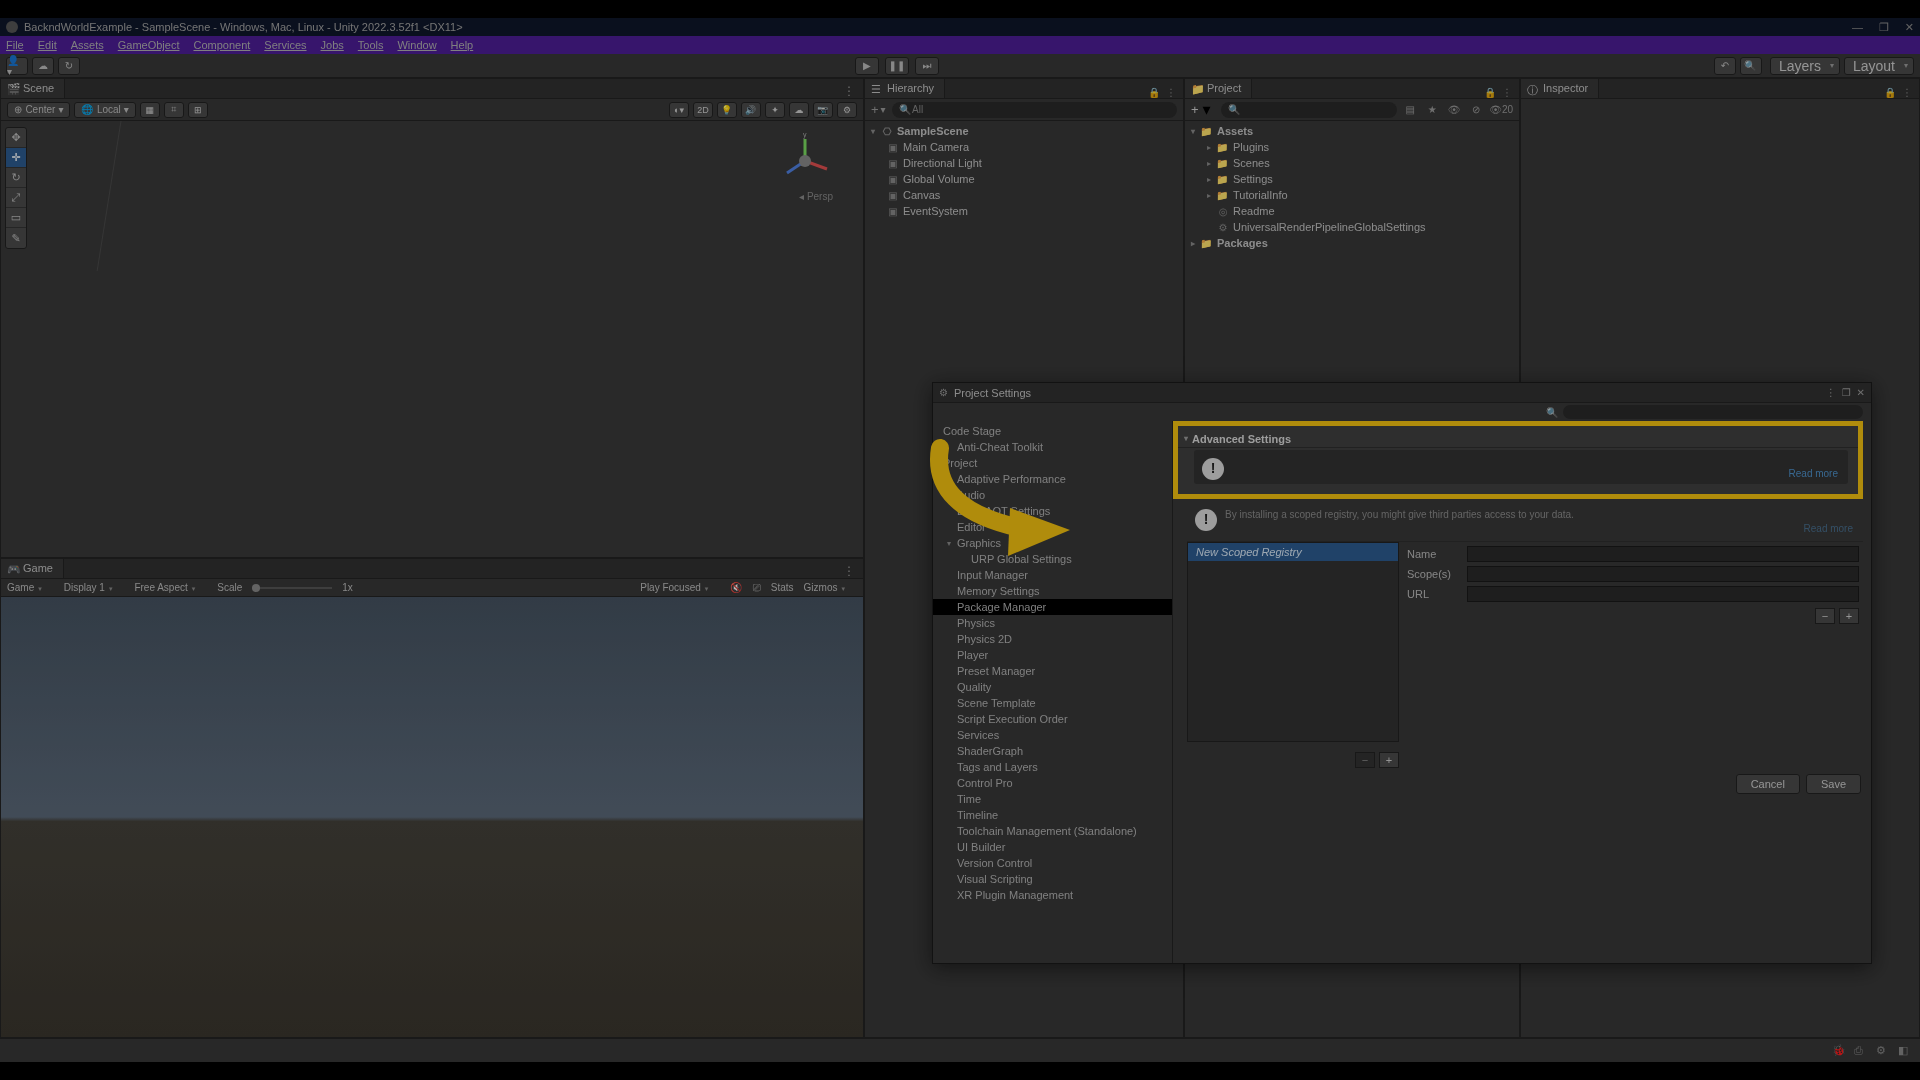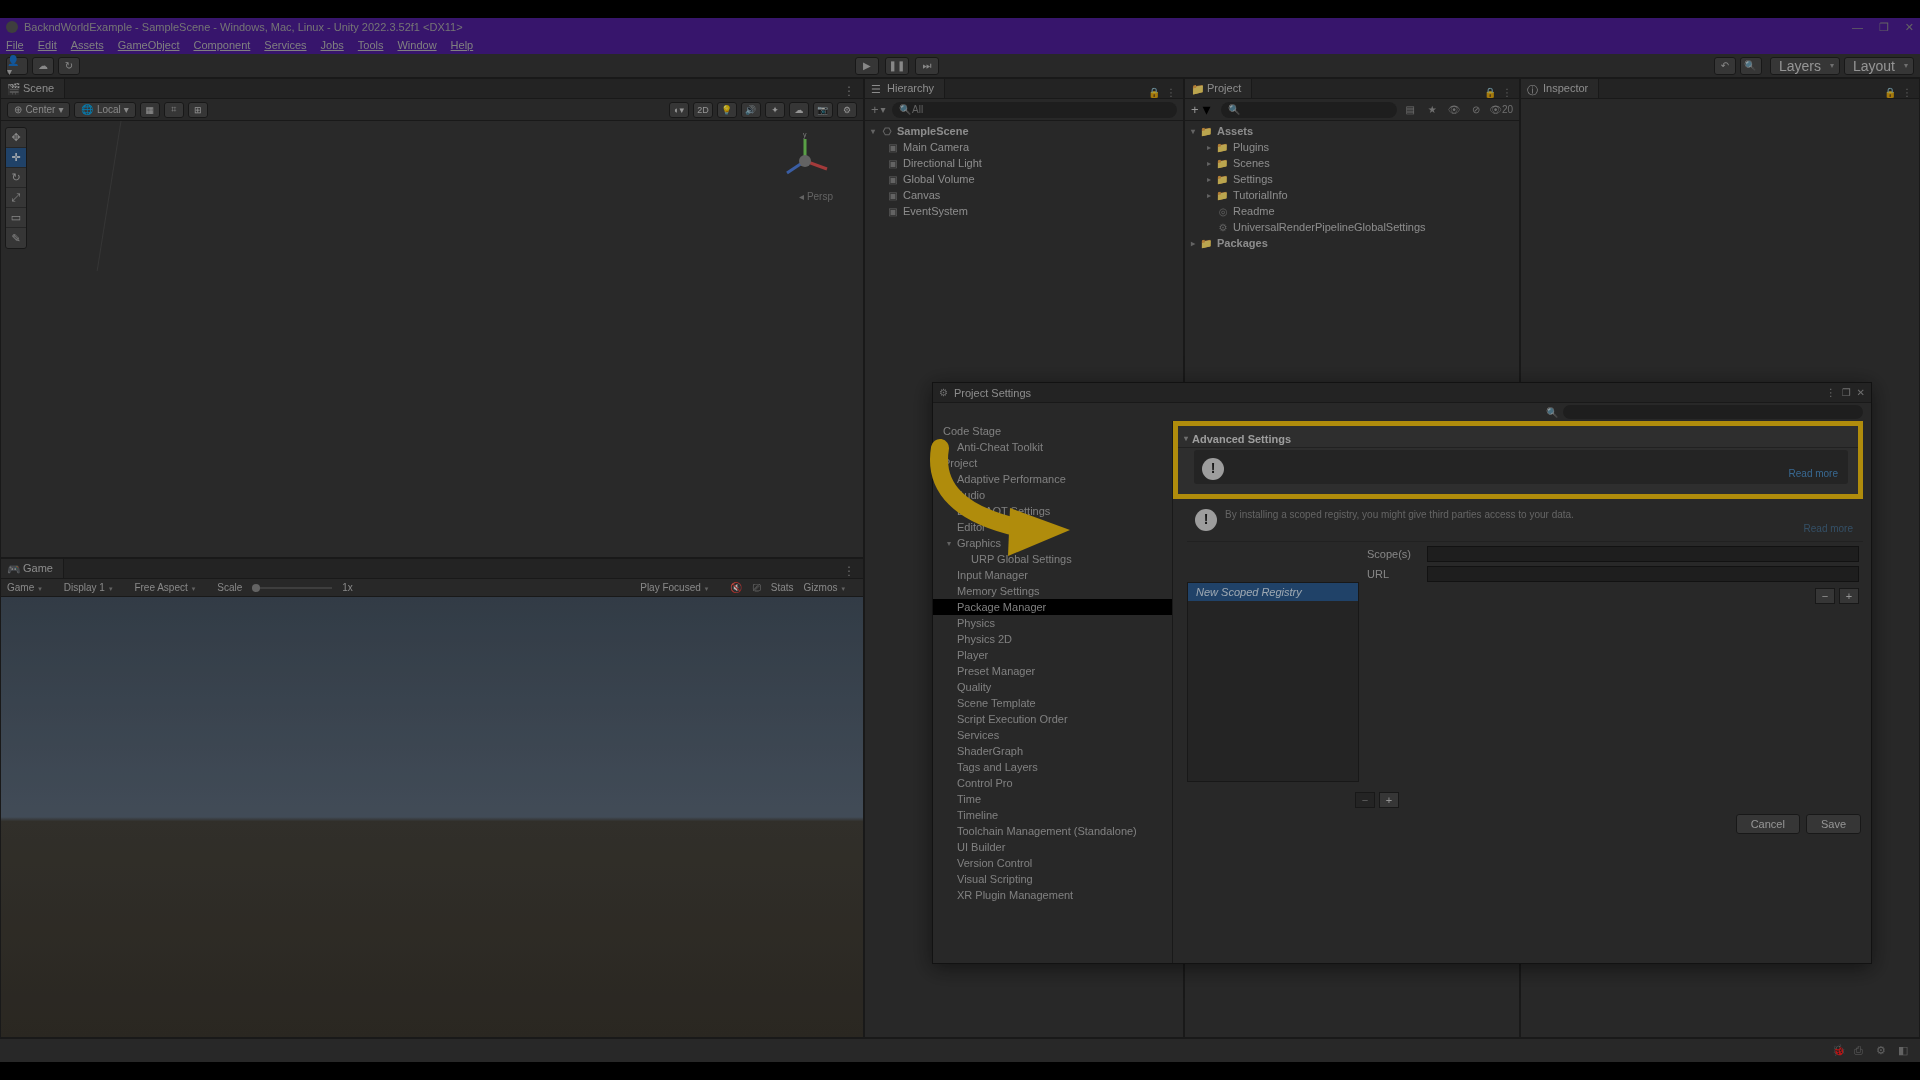--- a/index.html
+++ b/index.html
@@ -2,21 +2,21 @@
 <html><head>
 <meta charset="utf-8">
 <style>
 * { margin: 0; padding: 0; box-sizing: border-box; font-family: Arial, sans-serif; }
 body { background: #000; width: 1920px; height: 1080px; overflow: hidden; position: relative; }
 
 
 .app { position: absolute; top: 18px; left: 0; width: 1920px; height: 1044px; background: #383838; }
 
 
-.titlebar { height: 18px; background: #4c1d95; display: flex; align-items: center; padding: 0 6px; font-size: 11px; color: #a0a0a0; }
+.titlebar { height: 18px; background: #0f172a; display: flex; align-items: center; padding: 0 6px; font-size: 11px; color: #a0a0a0; }
 .titlebar .logo { width: 12px; height: 12px; background: #555; border-radius: 50%; margin-right: 6px; }
 .titlebar .wincontrols { margin-left: auto; display: flex; gap: 16px; color: #888; }
 .titlebar .wincontrols span { cursor: default; }
 
 
 .menubar { height: 18px; background: #4c1d95; display: flex; align-items: center; padding: 0 6px; font-size: 11px; color: #b0b0b0; text-decoration: underline; }
 .menubar span { margin-right: 14px; }
 
 
 .toolbar { height: 24px; background: #383838; display: flex; align-items: center; padding: 0 6px; border-bottom: 1px solid #232323; }
@@ -117,21 +117,21 @@
 .info-box { margin: 2px 10px 4px 16px; background: #323232; border-radius: 3px; padding: 6px 8px 4px 8px; display: flex; gap: 8px; font-size: 10px; color: #b0b0b0; line-height: 1.25; position: relative; }
 .info-box .warnicon { width: 22px; height: 22px; background: #d8d8d8; border-radius: 50%; flex-shrink: 0; position: relative; margin-top: 2px; }
 .info-box .warnicon::after { content: "!"; position: absolute; left: 0; right: 0; text-align: center; top: 2px; color: #222; font-weight: bold; font-size: 14px; }
 .info-box .rm { position: absolute; right: 10px; bottom: 4px; color: #4d8fc7; font-size: 10px; }
 
 .scoped-box { margin: 6px 8px 0 14px; }
 .scoped-info { background: transparent; padding: 2px 8px 2px 8px; display: flex; gap: 8px; font-size: 10px; color: #8a8a8a; position: relative; }
 .scoped-info .rm { position: absolute; right: 10px; top: 16px; color: #486d8c; font-size: 10px; }
 
 .scoped-grid { display: flex; margin-top: 8px; border-top: 1px solid #2e2e2e; }
-.scoped-left { width: 172px; background: #323232; height: 200px; border: 1px solid #222; margin-top: 40px; }
+.scoped-left { width: 212px; background: #323232; height: 200px; border: 1px solid #222; }
 .scoped-left .nsr { height: 18px; background: #2d5b8f; color: #d6e5f3; font-size: 11px; font-style: italic; display: flex; align-items: center; padding-left: 8px; }
 .scoped-right { flex: 1; padding: 2px 0 0 8px; }
 .field-row { height: 20px; display: flex; align-items: center; font-size: 11px; color: #b8b8b8; }
 .field-row .flab { width: 60px; }
 .field-row .finp { flex: 1; height: 16px; background: #2a2a2a; border: 1px solid #1a1a1a; margin-right: 4px; }
 .pm-btns { display: flex; justify-content: flex-end; gap: 4px; margin-top: 4px; padding-right: 4px; }
 .pm-btns .sb { width: 20px; height: 16px; background: #4b4b4b; border: 1px solid #222; color: #ccc; font-size: 11px; display: flex; align-items: center; justify-content: center; }
 
 .reg-btns { display: flex; justify-content: flex-end; gap: 4px; margin: 6px 8px 0 0; }
 
@@ -536,20 +536,24 @@
               </div>
             <div>By installing a scoped registry, you might give third parties access to your data.</div>
             <span class="rm">Read more</span>
           </div>
           <div class="scoped-grid">
             <div class="scoped-left">
               <div class="nsr">New Scoped Registry</div>
             </div>
             <div class="scoped-right">
               <div class="field-row">
+                  <span class="flab">Name</span>
+                  <div class="finp"></div>
+                </div>
+              <div class="field-row">
                   <span class="flab">Scope(s)</span>
                   <div class="finp"></div>
                 </div>
               <div class="field-row">
                   <span class="flab">URL</span>
                   <div class="finp"></div>
                 </div>
               <div class="pm-btns">
                 <div class="sb">−</div>
                 <div class="sb">+</div>

